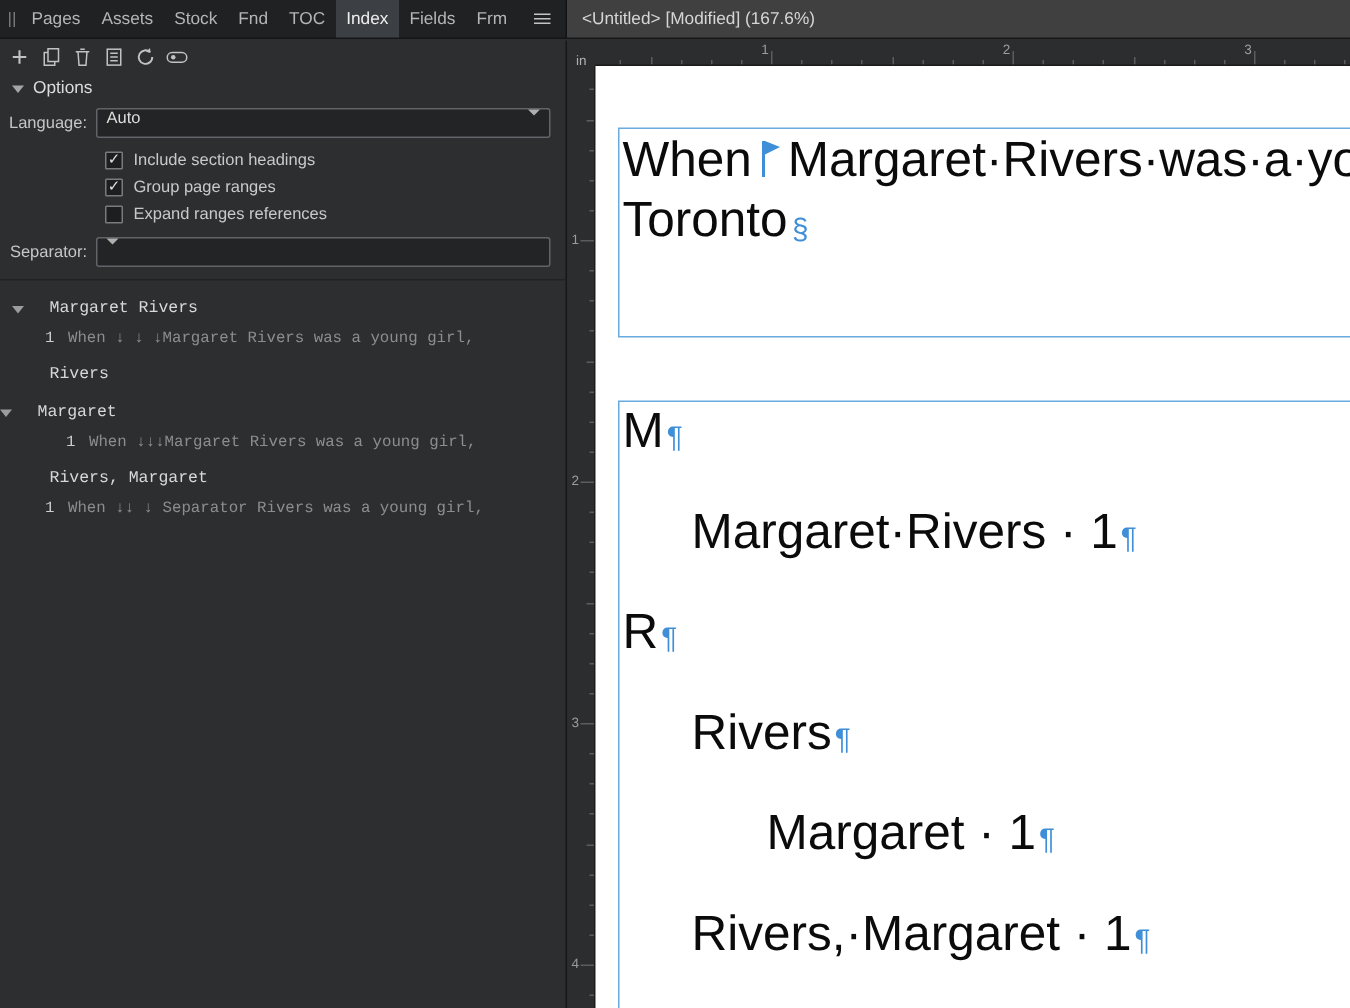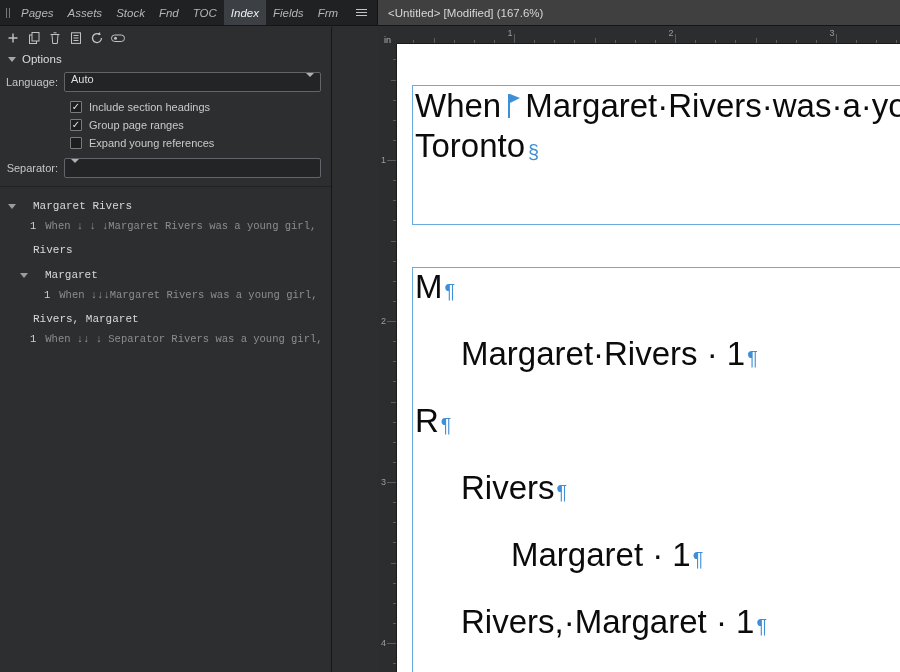--- a/index.html
+++ b/index.html
@@ -6,30 +6,30 @@
   body { background:#000; }
   .app { position:relative; width:900px; height:672px; overflow:hidden;
          background:#2c2e30; font-family:"Liberation Sans","DejaVu Sans",sans-serif; }
 
   
   .topbar { position:absolute; left:0; top:0; width:900px; height:26px; display:flex;
             background:#1f2123; border-bottom:1px solid #151515; }
   .panel-tabs { width:378px; display:flex; align-items:stretch; border-right:1px solid #121212; }
   .grip { display:flex; gap:2px; align-items:center; padding:0 4px 0 6px; }
   .grip i { display:block; width:1px; height:10px; background:#777; }
-  .tabs { display:flex;font-style:italic; }
+  .tabs { display:flex; }
   .tab { display:flex; align-items:center; padding:0 7px; font-size:11.5px; color:#b5b5b5; cursor:default; }
   .tab.active { background:#3c4044; color:#efefef; }
   .hamburger { margin-left:auto; display:flex; flex-direction:column; justify-content:center; gap:2px; padding:0 10px; }
   .hamburger i { display:block; width:11px; height:1px; background:#c4c4c4; }
   .doc-title { flex:1; display:flex; align-items:center; padding-left:10px;
                background:#404040; color:#d6d6d6; font-size:11.5px; white-space:nowrap; overflow:hidden; }
 
   
-  .panel { position:absolute; left:0; top:27px; width:332px; bottom:0; background:#2c2e30;
+  .panel { position:absolute; left:0; top:27px; width:378px; bottom:0; background:#2c2e30;
            border-right:1px solid #161616; color:#c9c9c9; }
   .toolbar { height:21px; display:flex; align-items:center; gap:1px; padding:1px 3px; }
   .tool { width:20px; height:18px; display:flex; align-items:center; justify-content:center; border-radius:2px; }
   .tool svg { display:block; }
   .section-header { display:flex; align-items:center; gap:6px; padding:5px 8px 3px 8px;
                     color:#dcdcdc; font-size:11.5px; }
   .disc { width:0; height:0; border-left:4px solid transparent; border-right:4px solid transparent;
           border-top:5px solid #a6a6a6; }
   .form-row { display:flex; align-items:center; margin:4px 10px 4px 0; }
   .form-label { width:64px; flex:none; text-align:right; padding-right:6px; color:#c6c6c6; font-size:11px; }
@@ -46,21 +46,21 @@
               font-size:10px; line-height:1; color:#e3e3e3; }
   .checkbox.checked::after { content:"✓"; }
   .labels-block { margin-top:10px; }
 
   
   .tree { margin-top:8px; border-top:1px solid #222222; padding-top:4px; }
   .tree-row { display:flex; align-items:center; height:20px; white-space:nowrap; overflow:hidden;font-family:Liberation Mono, monospace; }
   .tree-row.entry { margin-top:5px; font-size:11px; }
   .tree-row.page  { font-size:10.5px; height:19px; }
   .tree-row.entry.lvl0 { padding-left:8px; }
-  .tree-row.entry.lvl1 { padding-left:20px; }
+  .tree-row.entry.lvl1 { }
   .tree-row.page.lvl1  { padding-left:30px; }
   .tree-row.page.lvl2  { padding-left:44px; }
   .expander { width:16px; flex:none; display:flex; align-items:center; }
   .expander::after { content:""; width:0; height:0; border-left:4px solid transparent;
                      border-right:4px solid transparent; border-top:5px solid #9c9c9c; }
   .tree-row .lbl { color:#d8d8d8; }
   .tree-row .num { color:#cfcfcf; margin-right:9px; }
   .tree-row .preview { color:#8d8d8d; }
 
   
@@ -210,21 +210,21 @@
           <span>Include section headings</span>
         </div>
 
         <div class="check-row">
           <span class="checkbox checked"></span>
           <span>Group page ranges</span>
         </div>
 
         <div class="check-row">
           <span class="checkbox unchecked"></span>
-          <span>Expand young references</span>
+          <span>Expand ranges references</span>
         </div>
       </div>
 
     <div class="form-row">
       <span class="form-label">Separator:</span>
       <div class="field">
         <span class="chev"></span>
         <span></span>
       </div>
     </div>

